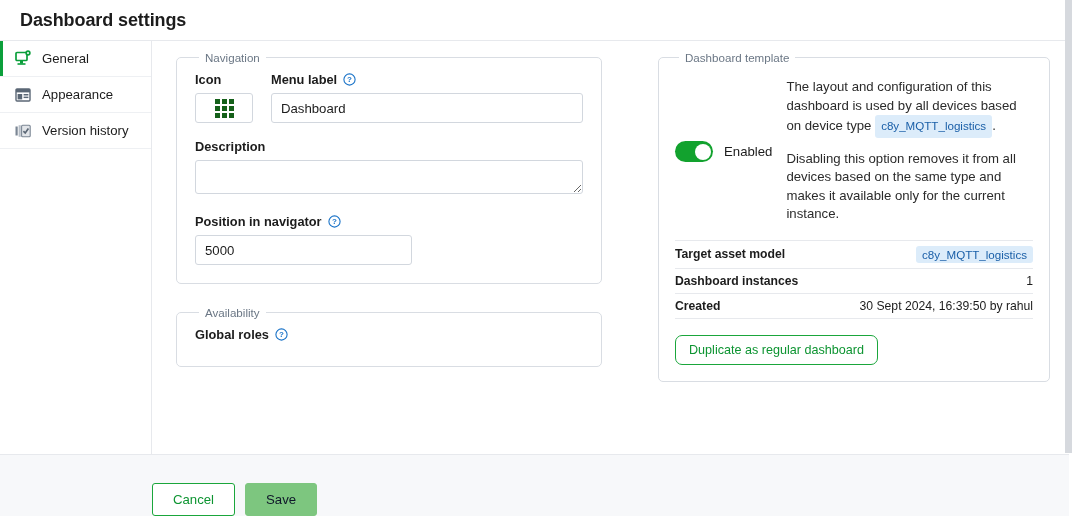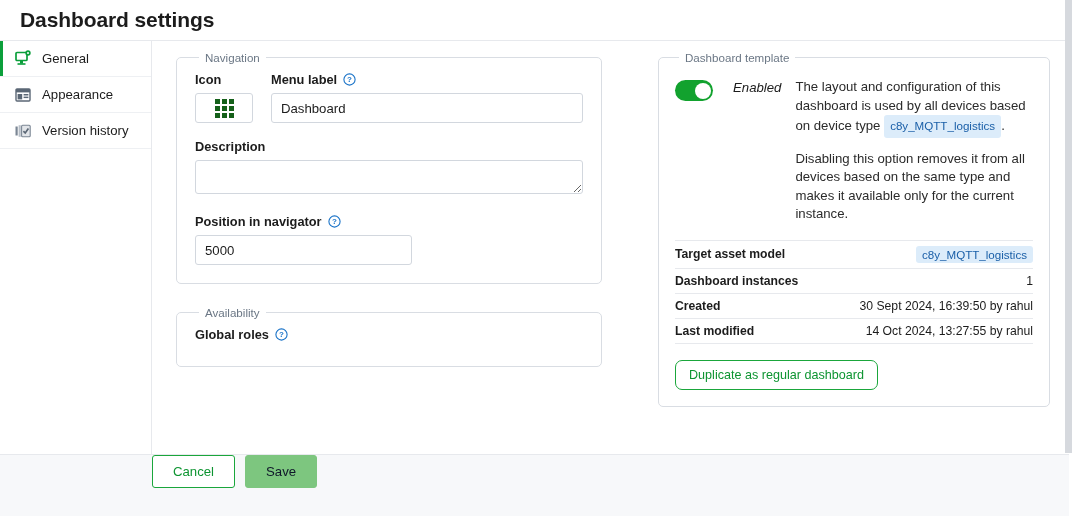--- a/index.html
+++ b/index.html
@@ -14,21 +14,21 @@
   .page { position: relative; width: 1072px; height: 516px; background:#ffffff; }
 
   
   .header {
     height: 41px;
     display: flex; align-items: center;
     padding-left: 20px;
     background: #ffffff;
     border-bottom: 1px solid #e7e9ed;
   }
-  .header-title { font-size: 21px; font-weight: bold; color: #1c1c1c; letter-spacing: -0.1px; }
+  .header-title { font-size: 18px; font-weight: bold; color: #1c1c1c; letter-spacing: -0.1px; }
 
   
   .body-wrap { display: flex; height: 413px; background:#ffffff; }
 
   
   .sidebar { width: 152px; border-right: 1px solid #e7e9ed; background:#ffffff; padding-top: 0; text-align: right; }
   .side-item {
     position: relative;
     height: 36px;
     display: flex; align-items: center;
@@ -93,21 +93,21 @@
   }
   .select-btn {
     width: 36px; height: 30px; border: 1px solid #d2d7de; border-radius: 0 3px 3px 0;
     background:#fff; display:flex; align-items:center; justify-content:center; cursor:pointer;
   }
 
   
   .tpl-box { border: 1px solid #d9dde3; border-radius: 5px; padding: 8px 16px 16px 16px; margin-left: 32px; }
   .tpl-legend { font-size: 11.6px; color: #6b7785; padding: 0 6px; margin-left: 4px; }
   .tpl-top { display: flex; gap: 14px; padding-top: 6px; }
-  .toggle-col { display: flex; gap: 20px; flex: none; padding-top: 2px; font-style: italic; }
+  .toggle-col { display: flex; align-items: center; gap: 11px; flex: none; padding-top: 2px; }
   .switch {
     width: 38px; height: 21px; border-radius: 11px; background: #12a22e;
     position: relative; cursor: pointer; flex: none;
   }
   .switch .knob {
     position: absolute; top: 2.5px; right: 2.5px; width: 16px; height: 16px;
     border-radius: 50%; background: #fff;
   }
   .toggle-text { font-size: 13.2px; color: #1c1c1c; }
   .tpl-desc { font-size: 13.2px; line-height: 18.5px; color: #2b2b2b; }
@@ -132,21 +132,21 @@
     border: 1px solid #1aa63b; border-radius: 7px;
     background: #fff; color: #0d9431;
     font-size: 12.6px; padding: 7px 13px; cursor: pointer;
     font-family: "Liberation Sans", sans-serif;
   }
 
   
   .footer {
     position: absolute; left: 0; right: 3px; bottom: 0; height: 62px;
     background: #f7f8fa; border-top: 1px solid #e7e9ed;
-    display: flex; align-items: flex-start; padding-left: 152px;
+    display: flex; align-items: flex-end; padding-left: 152px;
   }
   .footer-inner { display: flex; gap: 10px; padding-left: 0; margin-left: 0; }
   .btn {
     font-size: 13.2px; border-radius: 3px; padding: 8px 20px; cursor: pointer;
     font-family: "Liberation Sans", sans-serif; border: 1px solid transparent;
   }
   .btn-cancel { background: #fff; border-color: #1aa63b; color: #0d9431; }
   .btn-save { background: #7dc67f; color: #0f172a; border-color: #7dc67f; }
 
   
@@ -306,24 +306,20 @@
               </td>
             </tr>
             <tr>
               <td class="meta-k">Dashboard instances</td>
               <td class="meta-v">1</td>
             </tr>
             <tr>
               <td class="meta-k">Created</td>
               <td class="meta-v">30 Sept 2024, 16:39:50 by rahul</td>
             </tr>
-            <tr>
-              <td class="meta-k">Last modified</td>
-              <td class="meta-v">14 Oct 2024, 13:27:55 by rahul</td>
-            </tr>
           </tbody>
             </table>
 
           <div class="dup-btn">Duplicate as regular dashboard</div>
         </fieldset>
       </div>
 
     </div>
   </div>
 

